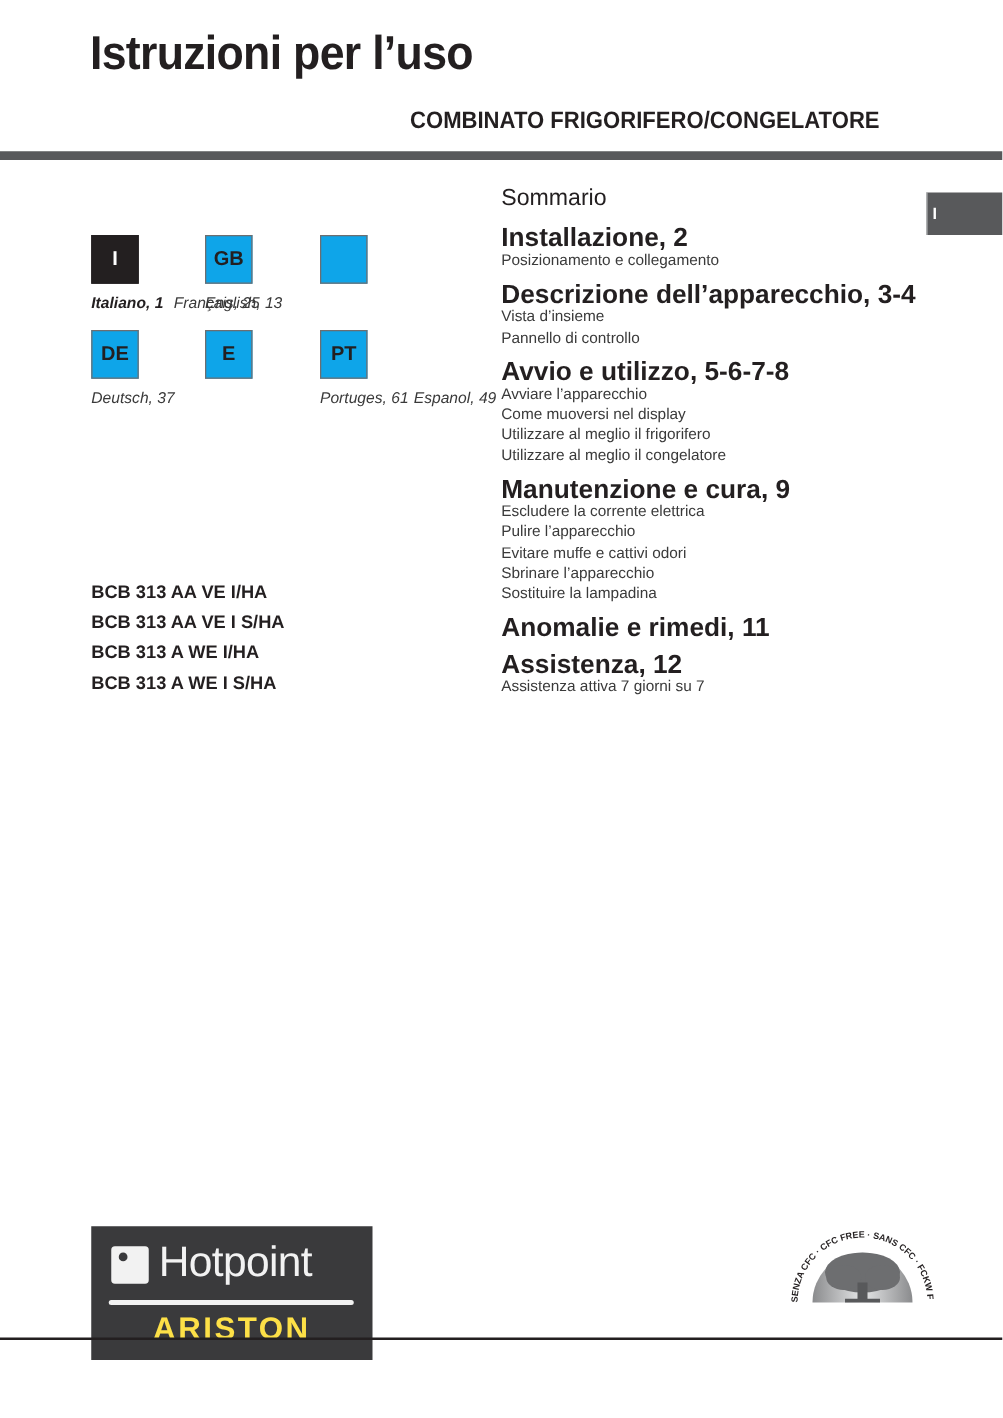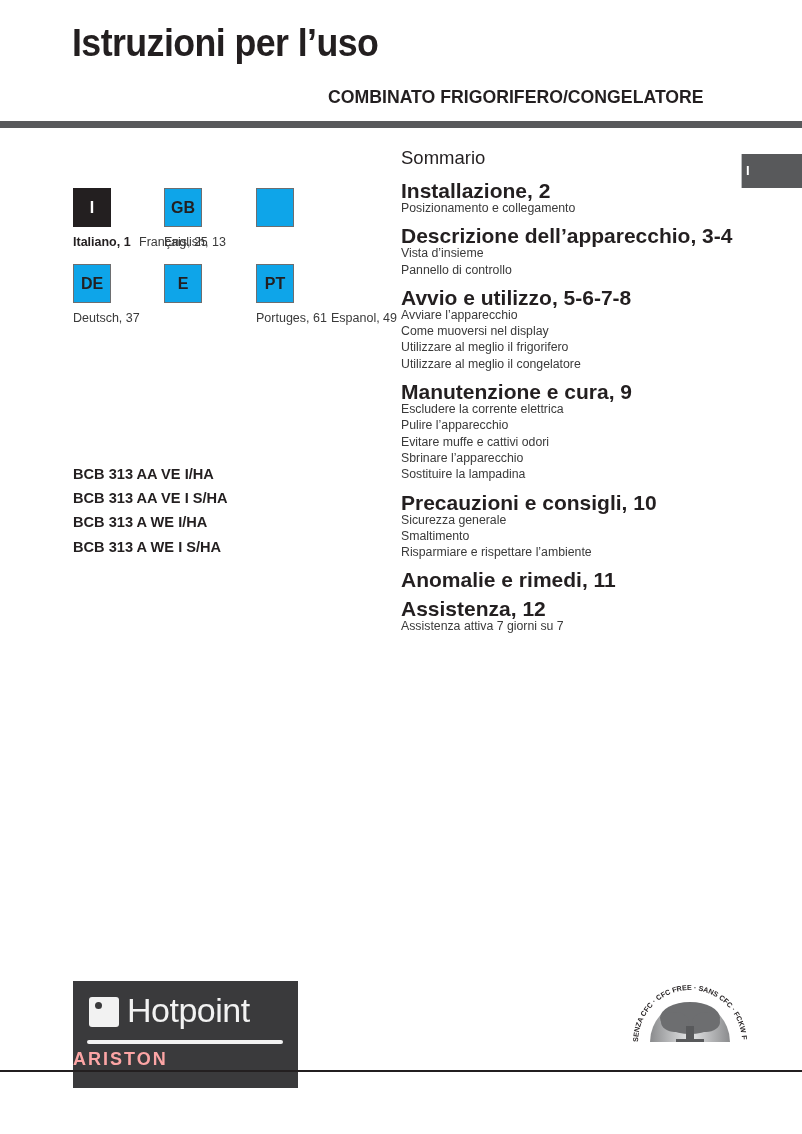--- a/index.html
+++ b/index.html
@@ -32,21 +32,21 @@
 
     
     .lang-box {
       width: 38px; height: 39px;
       border: 1px solid #6d6e70;
       background: #0ea5e9;
       display: flex; align-items: center; justify-content: center;
       font-size: 16px; font-weight: bold; color: #231f20;
     }
     .lang-box.active { background: #231f20; border-color: #231f20; color: #fff; }
-    .lang-label { font-size: 12.5px; white-space: nowrap; color: #3a3a3a; }
+    .lang-label { font-size: 12.5px; white-space: nowrap; color: #3a3a3a; font-style: italic; }
     .lang-label.bold { font-weight: bold; color: #231f20; }
 
     
     .side-tab {
       left: 741px; top: 154px; width: 61px; height: 34px;
       background: #58595b;
       border-left: 1px solid #bcbec0;
     }
     .side-tab span {
       position: absolute; left: 4px; top: 9px;
@@ -81,21 +81,21 @@
       position: absolute; left: 54px; top: 10px;
       font-size: 34px; color: #f2f2f2; letter-spacing: -0.5px;
       white-space: nowrap;
     }
     .logo-line {
       position: absolute; left: 14px; top: 59px; width: 196px; height: 4px;
       background: #f2f2f2; border-radius: 2px;
     }
     .logo-sub {
       position: absolute; left: 0; width: 100%; top: 68px;
-      text-align: left; font-size: 18px; font-weight: bold; color: #fca5a5;
+      text-align: center; font-size: 25px; font-weight: bold; color: #fde047;
       letter-spacing: 2px; white-space: nowrap;
     }
 
     
     .seal { left: 630px; top: 978px; width: 120px; height: 70px; }
 
     .bottom-line {
       left: 0; top: 1070px; width: 802px; height: 2px; background: #231f20;
     }
   </style>
@@ -157,26 +157,20 @@
 
   <div class="toc-section">
     <div class="toc-heading">Manutenzione e cura, 9</div>
     <div class="toc-item">Escludere la corrente elettrica</div>
     <div class="toc-item">Pulire l’apparecchio</div>
     <div class="toc-item">Evitare muffe e cattivi odori</div>
     <div class="toc-item">Sbrinare l’apparecchio</div>
     <div class="toc-item">Sostituire la lampadina</div>
   </div>
 
-  <div class="toc-section">
-    <div class="toc-heading">Precauzioni e consigli, 10</div>
-    <div class="toc-item">Sicurezza generale</div>
-    <div class="toc-item">Smaltimento</div>
-    <div class="toc-item">Risparmiare e rispettare l’ambiente</div>
-  </div>
 
   <div class="toc-section">
     <div class="toc-heading">Anomalie e rimedi, 11</div>
   </div>
 
   <div class="toc-section">
     <div class="toc-heading">Assistenza, 12</div>
     <div class="toc-item">Assistenza attiva 7 giorni su 7</div>
   </div>
 </div>

